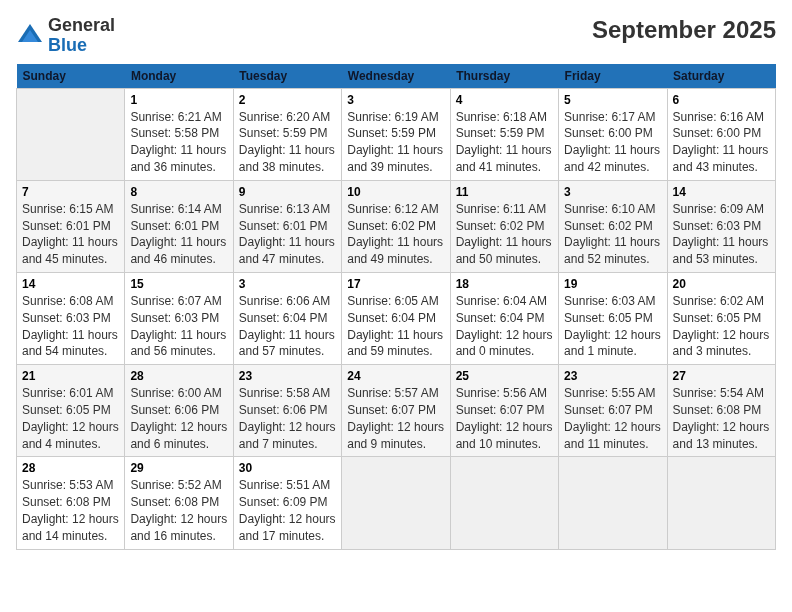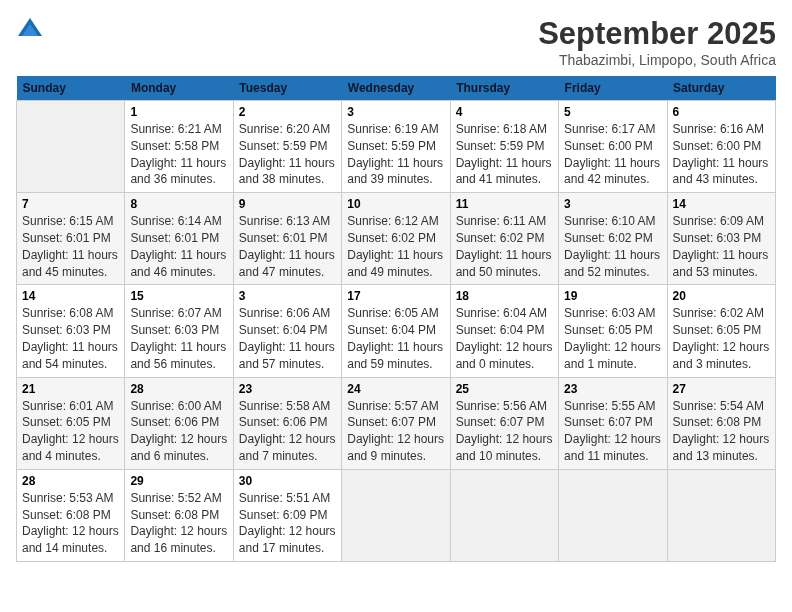--- a/index.html
+++ b/index.html
@@ -37,21 +37,21 @@
       color: #1a6db5;
     }
     .logo-icon {
       width: 28px;
       height: 28px;
     }
     .title-block {
       text-align: right;
     }
     .month-title {
-      font-size: 31px;
+      font-size: 24px;
       font-weight: bold;
       color: #333;
     }
     .location {
       font-size: 14px;
       color: #555;
     }
     table {
       width: 100%;
       border-collapse: collapse;
@@ -93,24 +93,27 @@
   </style>
 </head>
 <body>
 
 <div class="header">
   <div class="logo">
     <svg class="logo-icon" viewBox="0 0 28 28">
       <polygon points="14,2 26,20 2,20" fill="#1a6db5"></polygon>
       <polygon points="14,8 22,20 6,20" fill="#4da6ff" opacity="0.5"></polygon>
     </svg>
+    <div class="logo-text">
+      <span class="logo-general">General</span>
+      <span class="logo-blue">Blue</span>
+    </div>
   </div>
   <div class="title-block">
     <div class="month-title">September 2025</div>
-    <div class="location">Thabazimbi, Limpopo, South Africa</div>
   </div>
 </div>
 
 <table>
   <thead>
     <tr class="header-row">
     <th>Sunday</th>
         <th>Monday</th>
         <th>Tuesday</th>
         <th>Wednesday</th>

